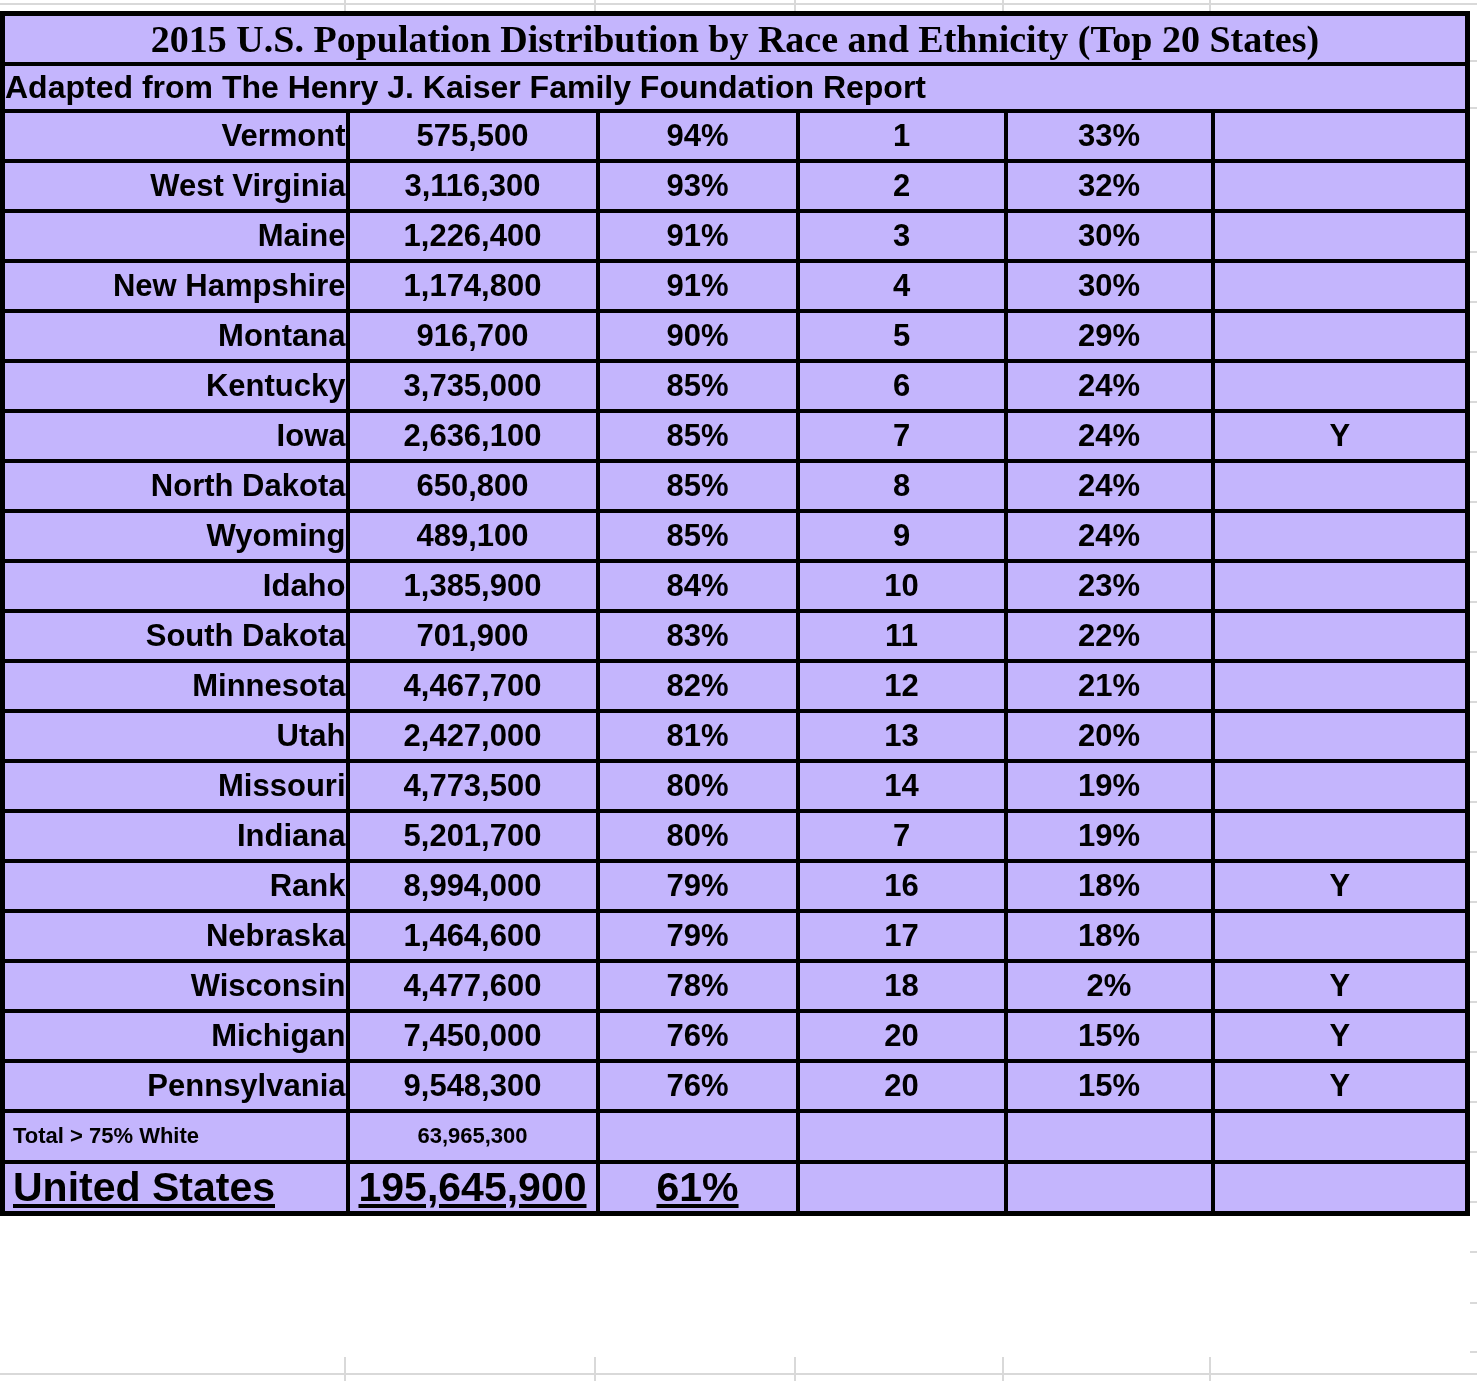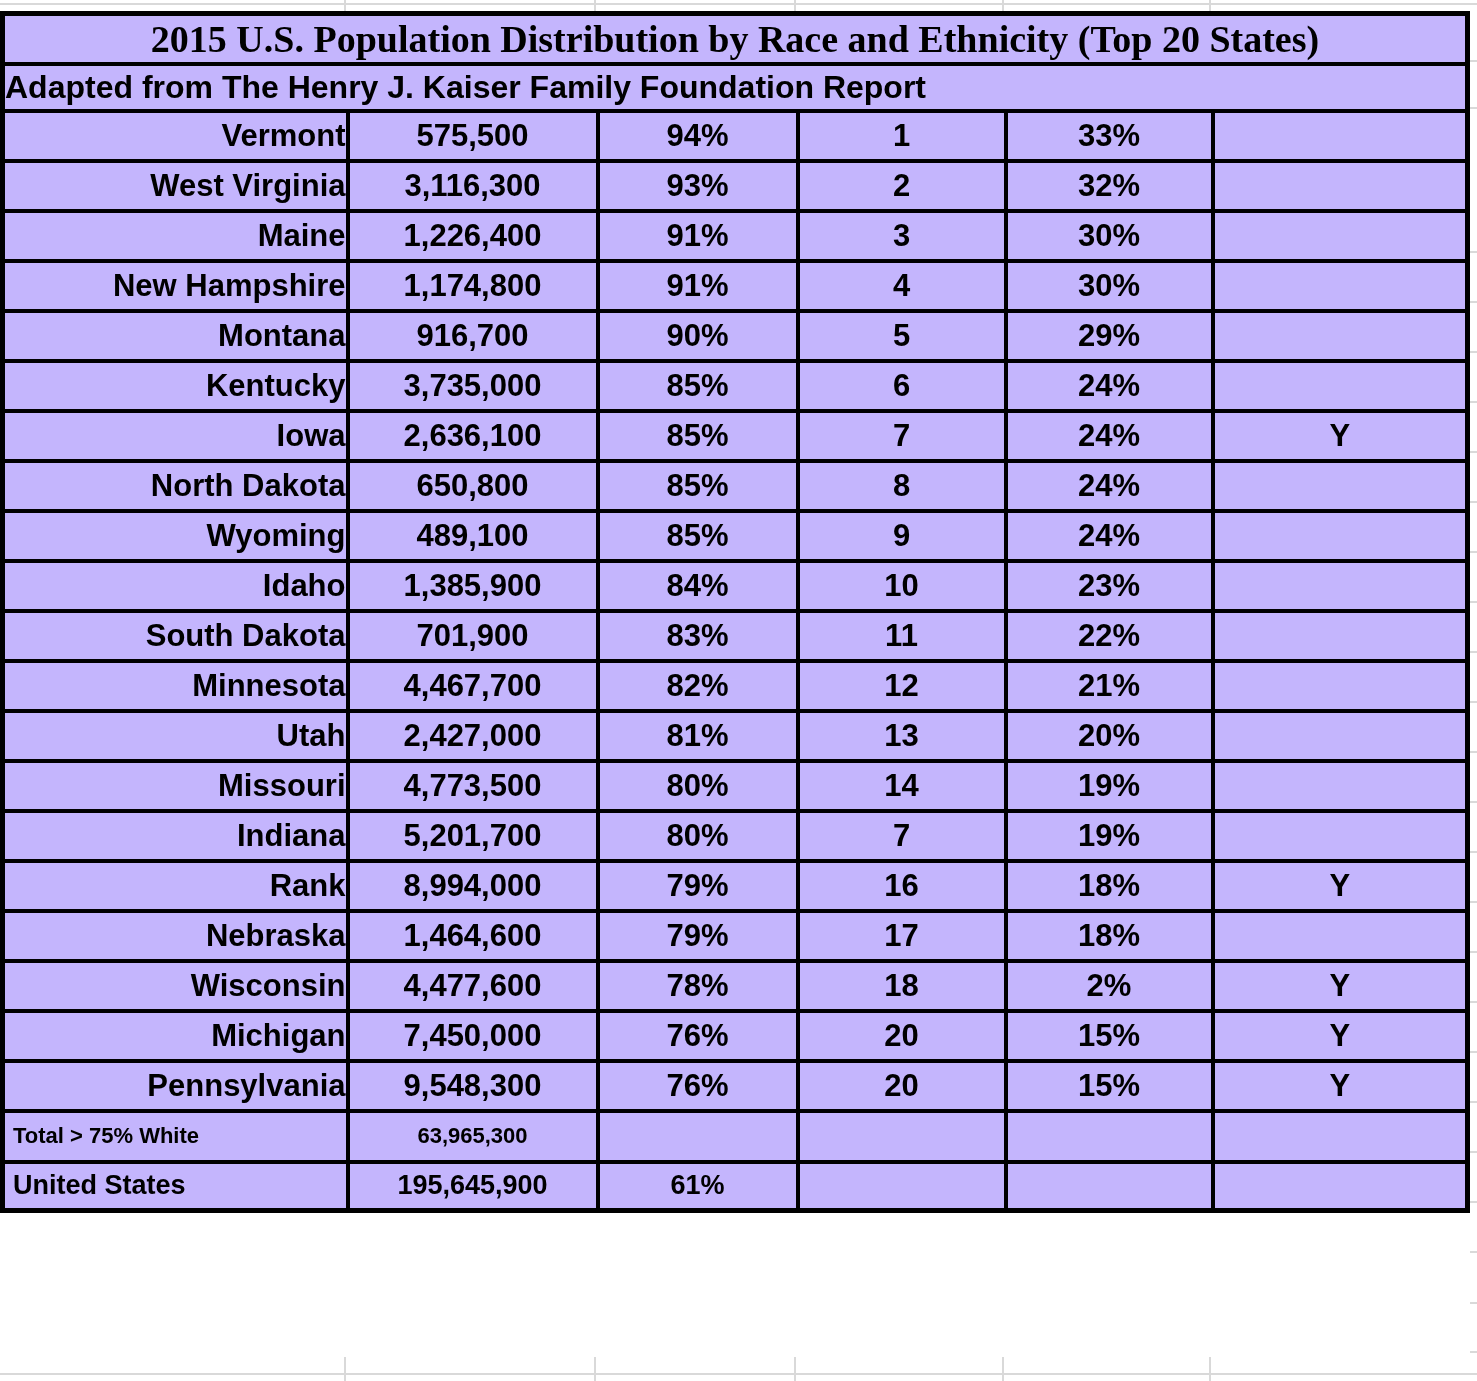--- a/index.html
+++ b/index.html
@@ -67,23 +67,24 @@
   }
   .row-total td {
     font-size: 22px; font-weight: 700;
     text-align: center;
   }
   .row-total td.c-loc {
     text-align: left;
     padding-left: 8px;
   }
   .row-us td {
-    font-size: 27px; font-weight: 700;
+    font-size: 41px; font-weight: 700;
     text-align: center;
     color: var(--us-red, #e10000);
+    text-decoration: underline;
   }
   .row-us td.c-loc {
     text-align: left;
     padding-left: 8px;
   }
 </style>
 </head>
 <body>
 
 <div class="sheet" id="sheet">

